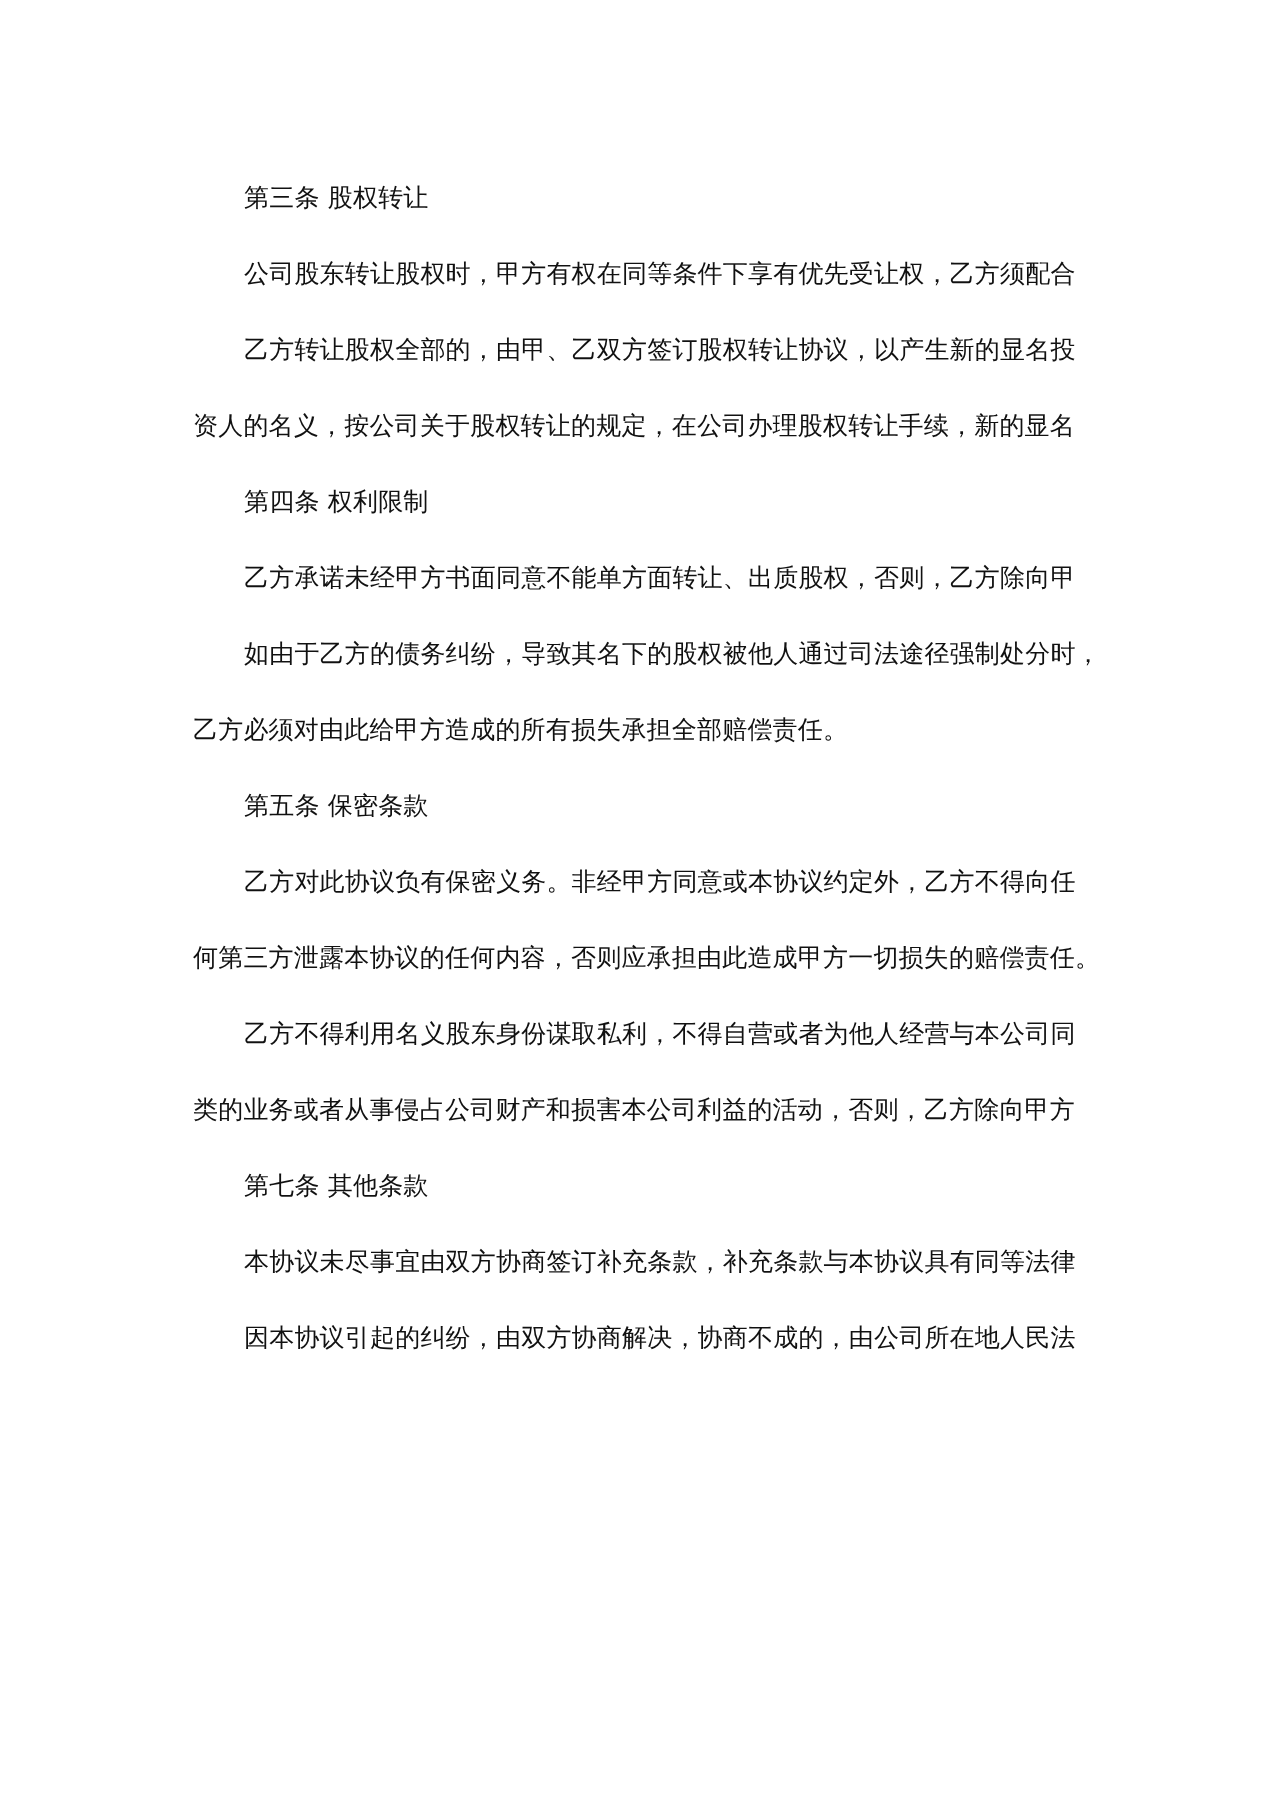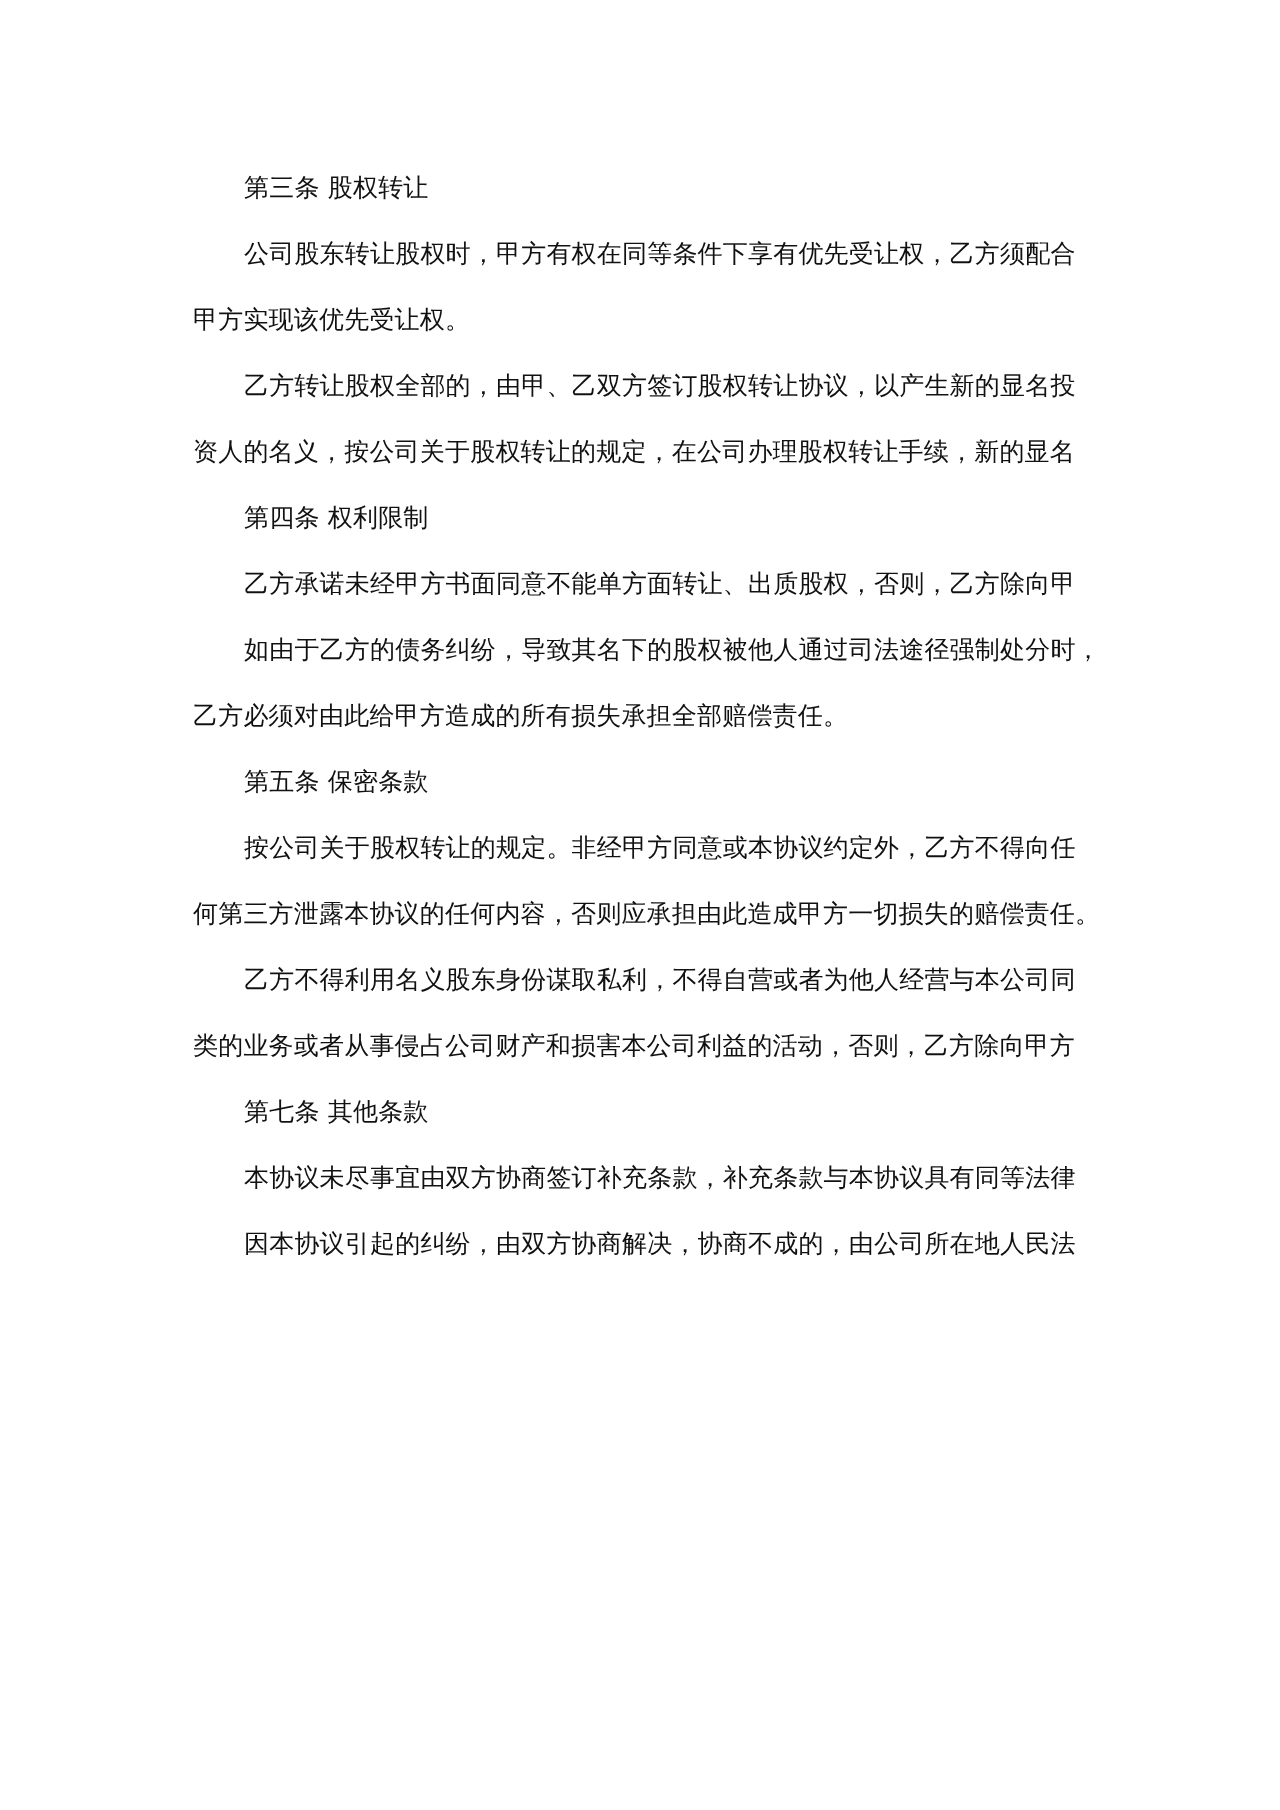--- a/index.html
+++ b/index.html
@@ -20,46 +20,46 @@
       left: 193px;
       top: 168px;
       width: 900px;
     }
     .line {
       height: 66px;
       line-height: 40px;
       font-size: 25px;
       white-space: nowrap;
       letter-spacing: 0.2px;
+      margin-top: 10px;
     }
     .indent {
       padding-left: 51px;
     }
     .heading {
       padding-left: 51px;
     }
   </style>
 </head>
 <body>
 
 <div class="page">
 
   <div class="line heading">第三条  股权转让</div>
   <div class="line indent">公司股东转让股权时，甲方有权在同等条件下享有优先受让权，乙方须配合</div>
-  <div class="line">甲方实现该优先受让权。</div>
   <div class="line indent">乙方转让股权全部的，由甲、乙双方签订股权转让协议，以产生新的显名投</div>
   <div class="line">资人的名义，按公司关于股权转让的规定，在公司办理股权转让手续，新的显名</div>
 
   <div class="line heading">第四条  权利限制</div>
   <div class="line indent">乙方承诺未经甲方书面同意不能单方面转让、出质股权，否则，乙方除向甲</div>
   <div class="line indent">如由于乙方的债务纠纷，导致其名下的股权被他人通过司法途径强制处分时，</div>
   <div class="line">乙方必须对由此给甲方造成的所有损失承担全部赔偿责任。</div>
 
   <div class="line heading">第五条  保密条款</div>
-  <div class="line indent">按公司关于股权转让的规定。非经甲方同意或本协议约定外，乙方不得向任</div>
+  <div class="line indent">乙方对此协议负有保密义务。非经甲方同意或本协议约定外，乙方不得向任</div>
   <div class="line">何第三方泄露本协议的任何内容，否则应承担由此造成甲方一切损失的赔偿责任。</div>
 
   <div class="line indent">乙方不得利用名义股东身份谋取私利，不得自营或者为他人经营与本公司同</div>
   <div class="line">类的业务或者从事侵占公司财产和损害本公司利益的活动，否则，乙方除向甲方</div>
 
   <div class="line heading">第七条  其他条款</div>
   <div class="line indent">本协议未尽事宜由双方协商签订补充条款，补充条款与本协议具有同等法律</div>
   <div class="line indent">因本协议引起的纠纷，由双方协商解决，协商不成的，由公司所在地人民法</div>
 
 </div>

